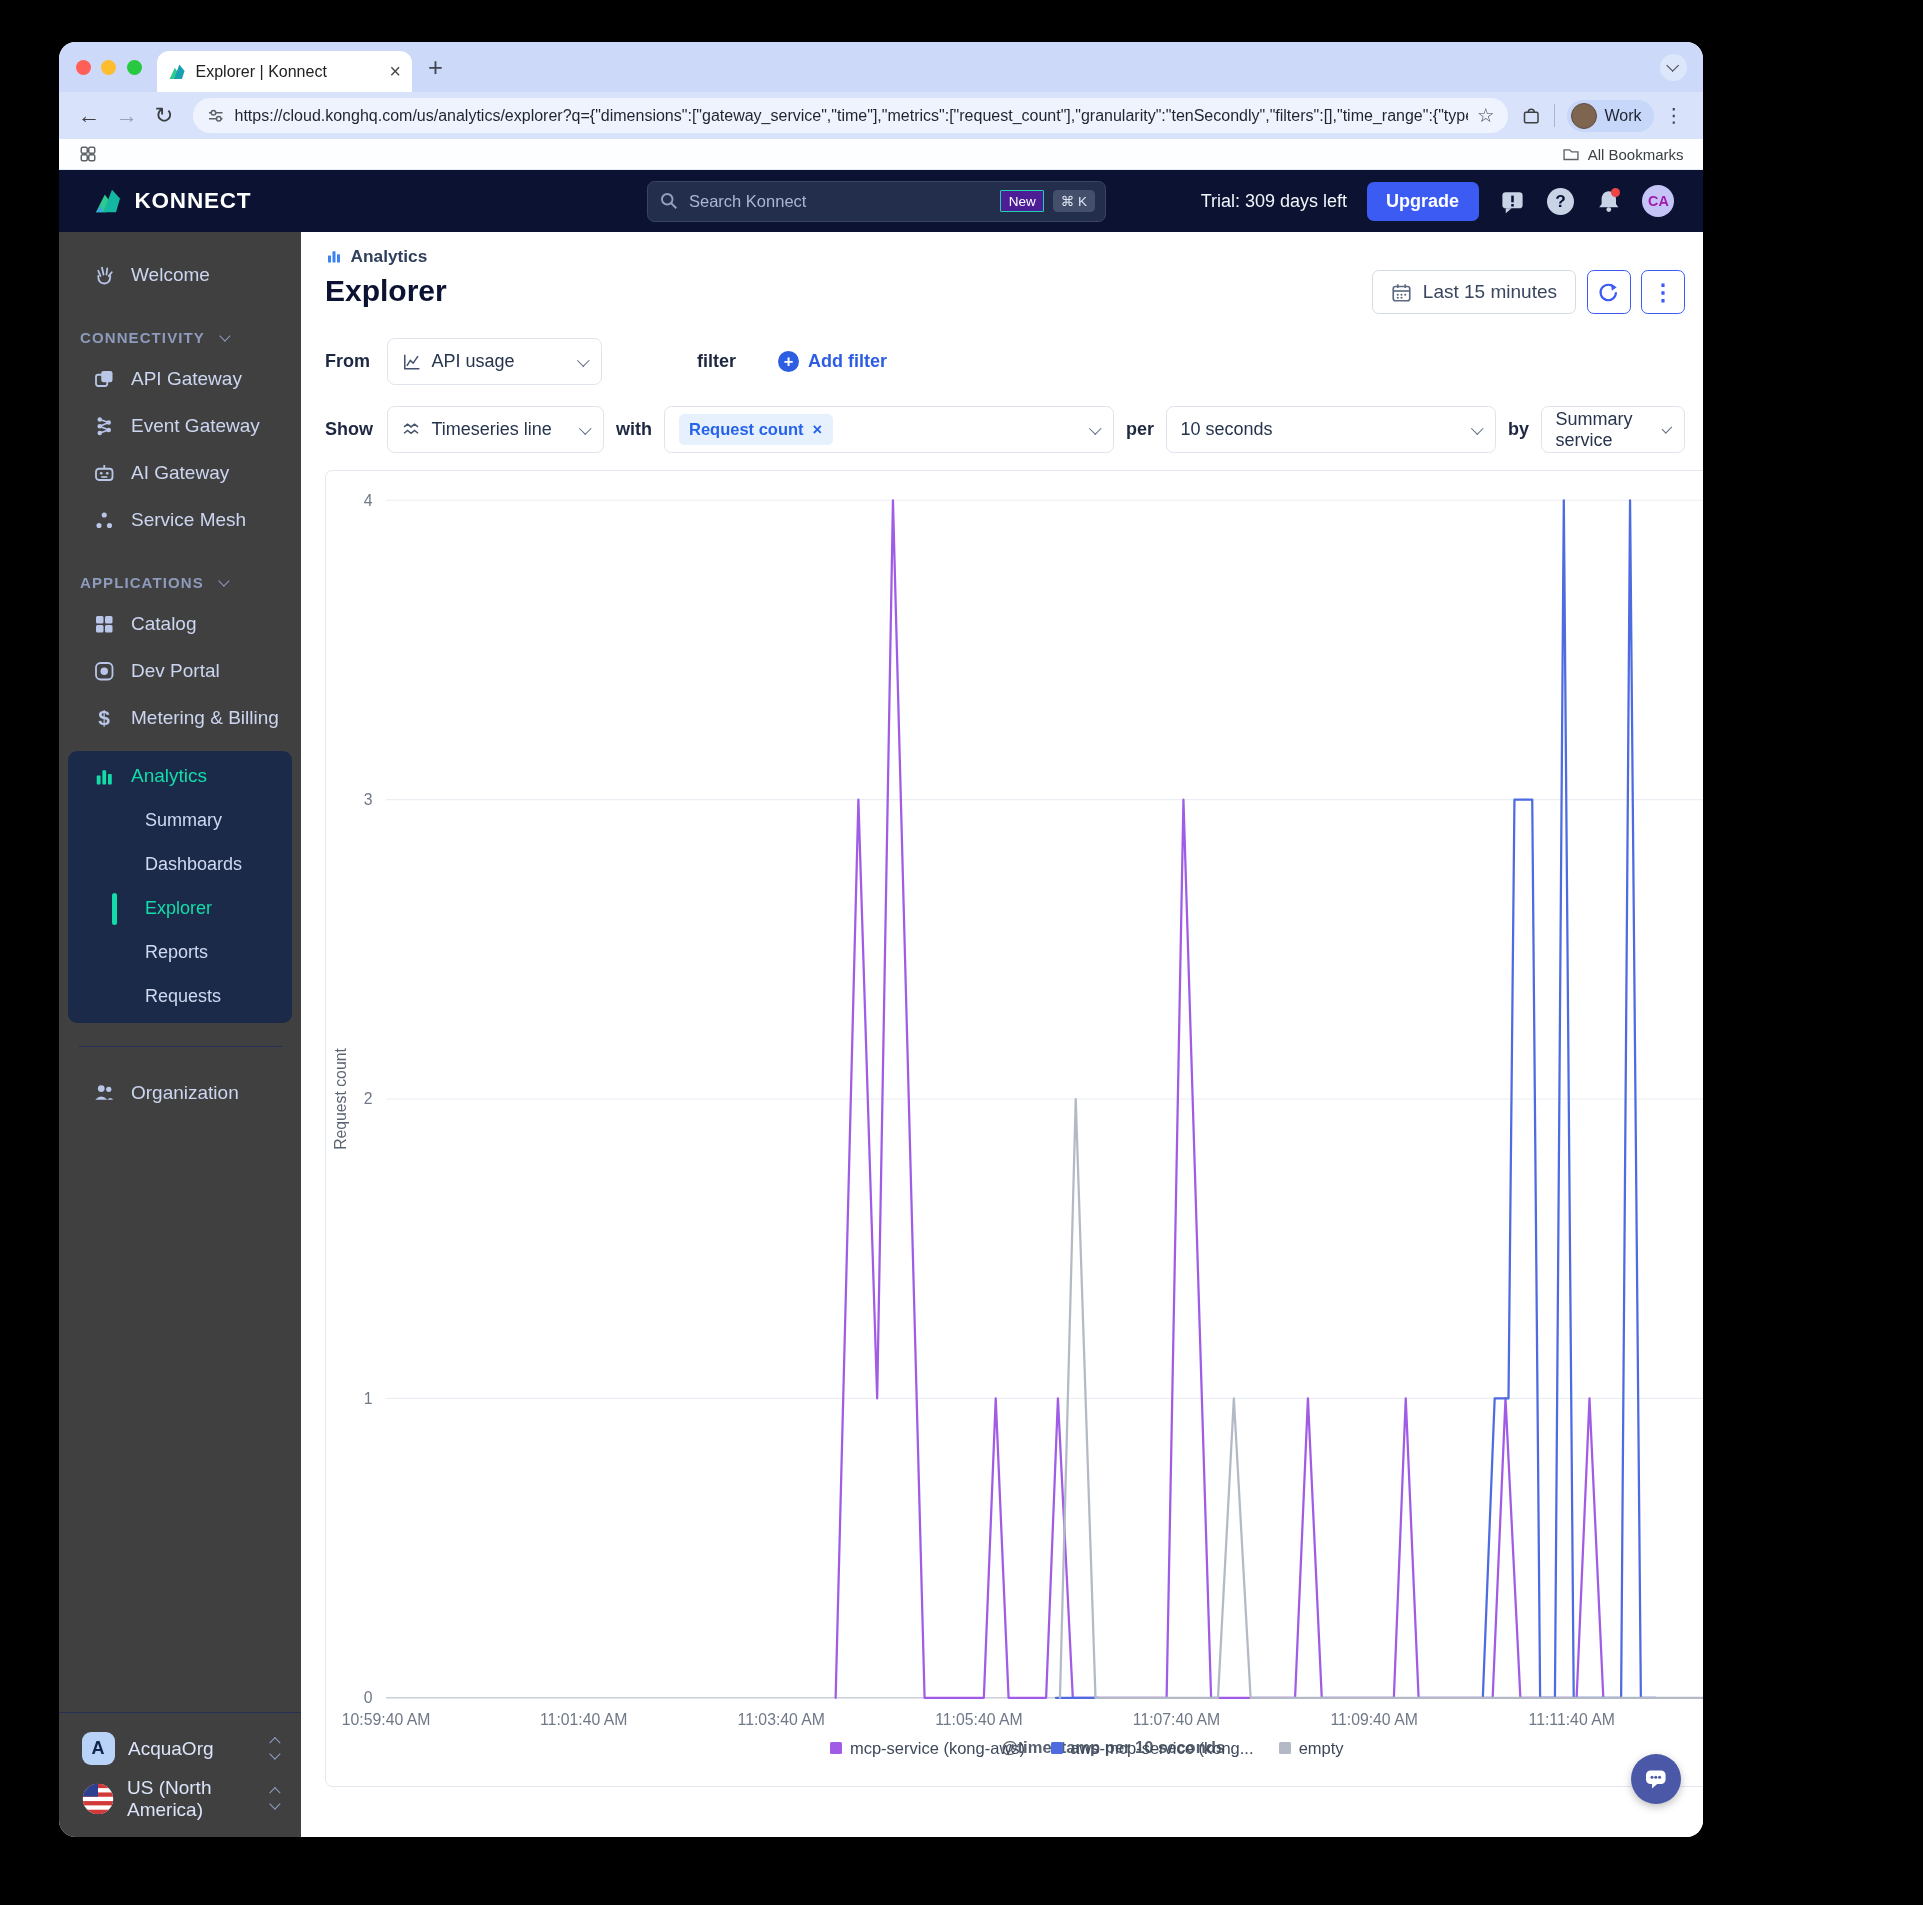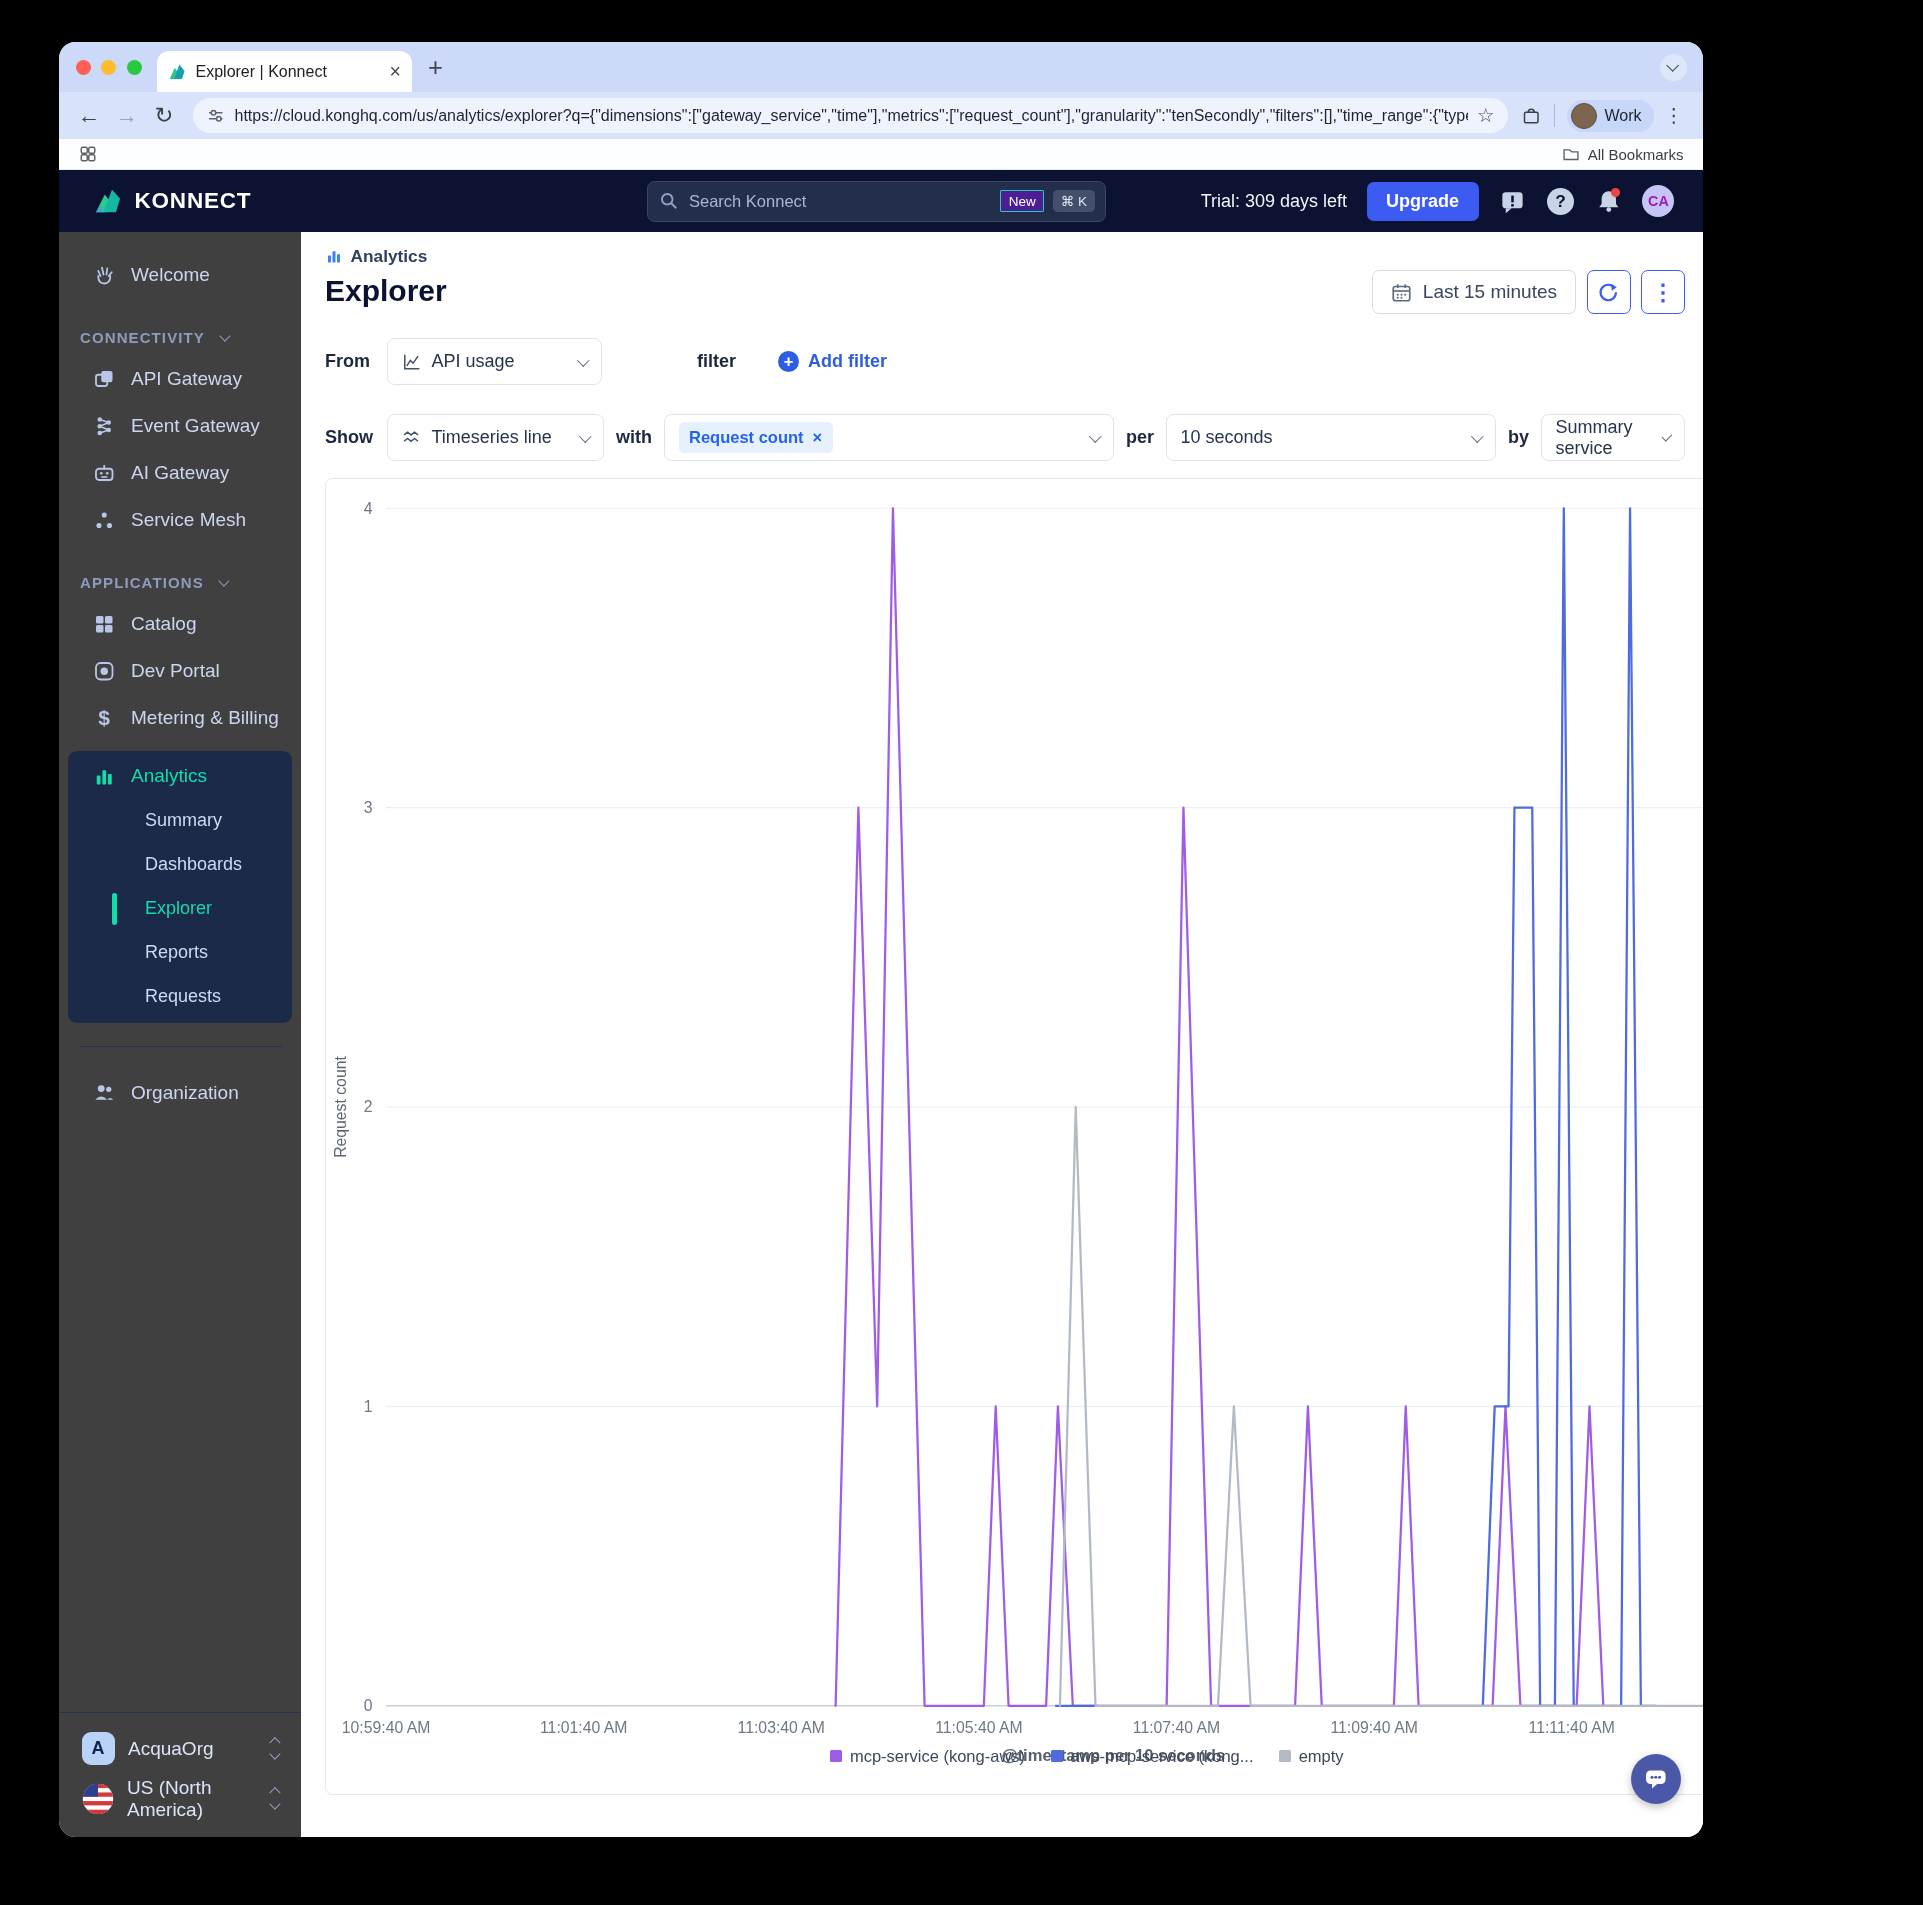--- a/index.html
+++ b/index.html
@@ -69,21 +69,21 @@
   .sorticon .c{width:6.8px;height:6.8px;border-right:1.9px solid #8fa0c6;border-bottom:1.9px solid #8fa0c6;}
   .sorticon .up{transform:rotate(-135deg);} .sorticon .dn{transform:rotate(45deg);}
   
   .main{flex:1;background:#fff;position:relative;padding:13.5px 18px 0 24px;min-width:0;}
   .breadcrumb{display:flex;align-items:center;gap:7.5px;font-size:17.3px;color:#30405c;font-weight:600;}
   .pagetitle{font-size:30px;font-weight:800;color:#0b1232;margin-top:7.5px;}
   .hactions{position:absolute;top:38px;right:18px;display:flex;gap:10.5px;align-items:center;}
   .btn-time{height:44px;display:flex;align-items:center;gap:10.5px;padding:0 18px;border:0.8px solid #d5dbe6;border-radius:6.8px;background:#fff;font-size:19px;color:#39465e;font-family:"Liberation Sans",sans-serif;}
   .btn-sq{width:44px;height:44px;border:1.5px solid #3b5bf2;border-radius:6.8px;background:#fff;display:flex;align-items:center;justify-content:center;}
   .btn-sq .kebab{color:#3b5bf2;font-size:22.5px;font-weight:700;}
-  .ctl-row{display:flex;align-items:center;gap:12px;margin-top:29px;}
+  .ctl-row{display:flex;align-items:center;gap:12px;margin-top:21px;}
   .ctl-label{font-size:18px;font-weight:700;color:#1d2740;flex:0 0 auto;}
   .dd{height:45px;border:1.1px solid #dfe4ec;border-radius:7.5px;background:#fff;display:flex;align-items:center;gap:10.5px;padding:0 13.5px;font-size:18px;color:#27344e;}
   .dd .chev{border-color:#5c6a80;width:7.5px;height:7.5px;border-width:1.5px;margin-top:-3px;margin-left:auto;}
   .addfilter{display:flex;align-items:center;gap:9px;font-size:18px;color:#2d5de0;font-weight:600;}
   .pluscirc{width:21px;height:21px;border-radius:50%;background:#2d5de0;color:#fff;font-size:16.5px;display:flex;align-items:center;justify-content:center;line-height:1;}
   .chip{background:#e7f0fd;border-radius:5.3px;padding:6px 10.5px;display:flex;align-items:center;gap:9px;font-size:16.5px;color:#2563eb;font-weight:600;}
   .chip .x{font-size:16.5px;color:#2563eb;}
   .chart-card{margin-top:16.5px;margin-left:0;width:1522px;height:1315px;border:1.1px solid #e2e7ee;border-radius:7.5px;position:relative;background:#fff;}
   .chart-card svg{position:absolute;inset:0;}
   .legend{position:absolute;left:0;right:0;top:1268px;display:flex;justify-content:center;gap:25.6px;align-items:center;}

